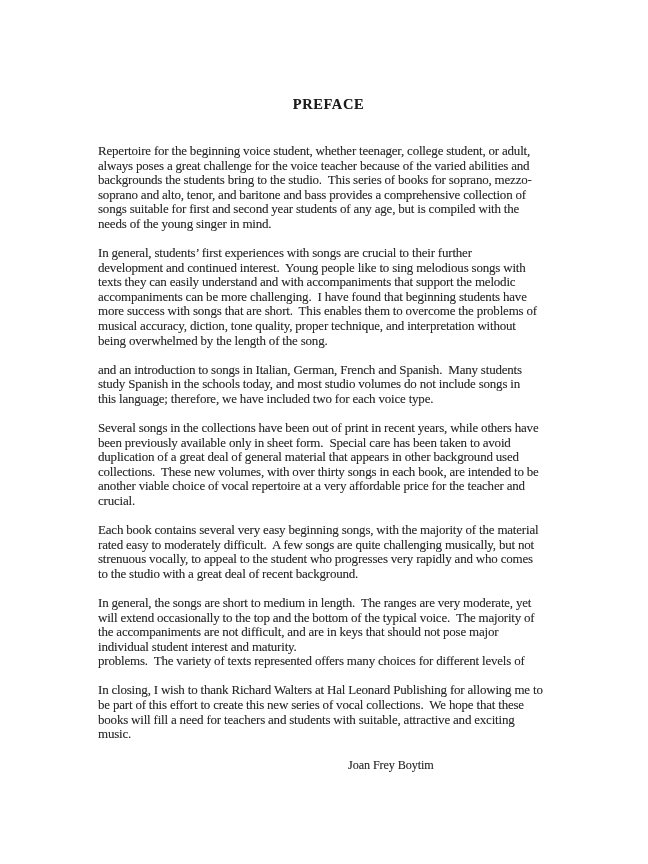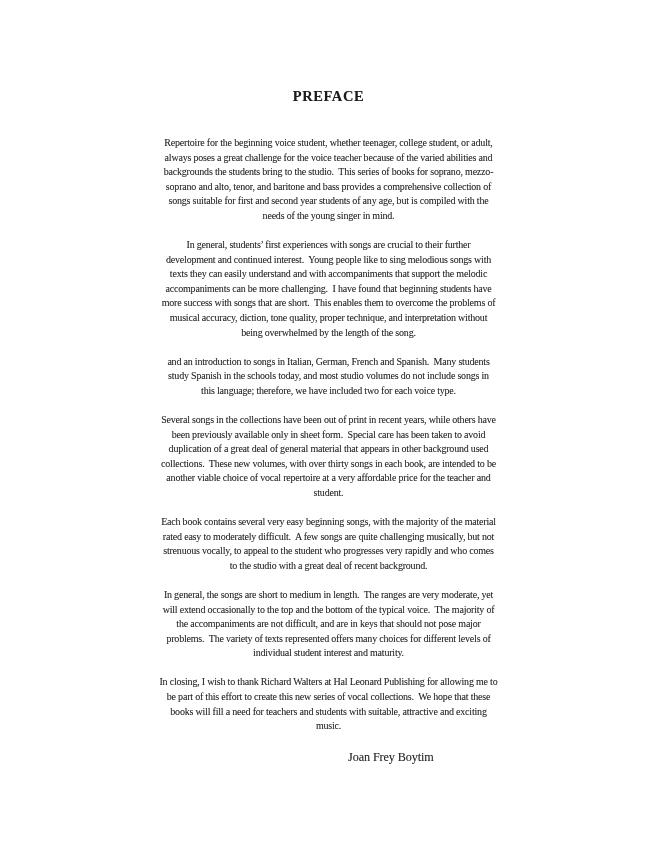--- a/index.html
+++ b/index.html
@@ -16,42 +16,41 @@
     font-family: "Liberation Serif", "DejaVu Serif", serif;
     color: #2a2a2a;
   }
   .content {
     position: absolute;
     left: 98px;
     top: 84px;
     width: 461px;
   }
   .title {
-    margin: 4px;
+    margin: 12px;
     font-size: 14.5px;
     line-height: 16px;
     font-weight: bold;
     letter-spacing: 0.6px;
     text-align: center;
     color: #1c1c1c;
     text-shadow: 0 0 0.5px rgba(20,20,20,0.4);
   }
   .paragraphs {
     margin-top: 32px;
   }
   .para {
     margin: 0 0 14.5px 0;
   }
   .line {
     line-height: 14.6px;
-    font-size: 10px;
+    font-size: 13px;
     letter-spacing: -0.2px;
     white-space: pre;
     text-shadow: 0 0 0.4px rgba(40,40,40,0.35);
-    text-align: center;
   }
   .signature {
     margin-top: 16px;
     padding-left: 250px;
     font-size: 12.2px;
     line-height: 14.6px;
     letter-spacing: -0.1px;
     white-space: pre;
     text-shadow: 0 0 0.4px rgba(40,40,40,0.35);
   }
@@ -84,34 +83,34 @@
           <div class="line">and an introduction to songs in Italian, German, French and Spanish.  Many students</div>
           <div class="line">study Spanish in the schools today, and most studio volumes do not include songs in</div>
           <div class="line">this language; therefore, we have included two for each voice type.</div>
         </div>
         <div class="para">
           <div class="line">Several songs in the collections have been out of print in recent years, while others have</div>
           <div class="line">been previously available only in sheet form.  Special care has been taken to avoid</div>
           <div class="line">duplication of a great deal of general material that appears in other background used</div>
           <div class="line">collections.  These new volumes, with over thirty songs in each book, are intended to be</div>
           <div class="line">another viable choice of vocal repertoire at a very affordable price for the teacher and</div>
-          <div class="line">student.</div>
+          <div class="line">crucial.</div>
         </div>
         <div class="para">
           <div class="line">Each book contains several very easy beginning songs, with the majority of the material</div>
           <div class="line">rated easy to moderately difficult.  A few songs are quite challenging musically, but not</div>
           <div class="line">strenuous vocally, to appeal to the student who progresses very rapidly and who comes</div>
           <div class="line">to the studio with a great deal of recent background.</div>
         </div>
         <div class="para">
           <div class="line">In general, the songs are short to medium in length.  The ranges are very moderate, yet</div>
           <div class="line">will extend occasionally to the top and the bottom of the typical voice.  The majority of</div>
           <div class="line">the accompaniments are not difficult, and are in keys that should not pose major</div>
+          <div class="line">individual student interest and maturity.</div>
           <div class="line">problems.  The variety of texts represented offers many choices for different levels of</div>
-          <div class="line">individual student interest and maturity.</div>
         </div>
         <div class="para">
           <div class="line">In closing, I wish to thank Richard Walters at Hal Leonard Publishing for allowing me to</div>
           <div class="line">be part of this effort to create this new series of vocal collections.  We hope that these</div>
           <div class="line">books will fill a need for teachers and students with suitable, attractive and exciting</div>
           <div class="line">music.</div>
         </div>
       </div>
     <div class="signature">Joan Frey Boytim</div>
   </div>

